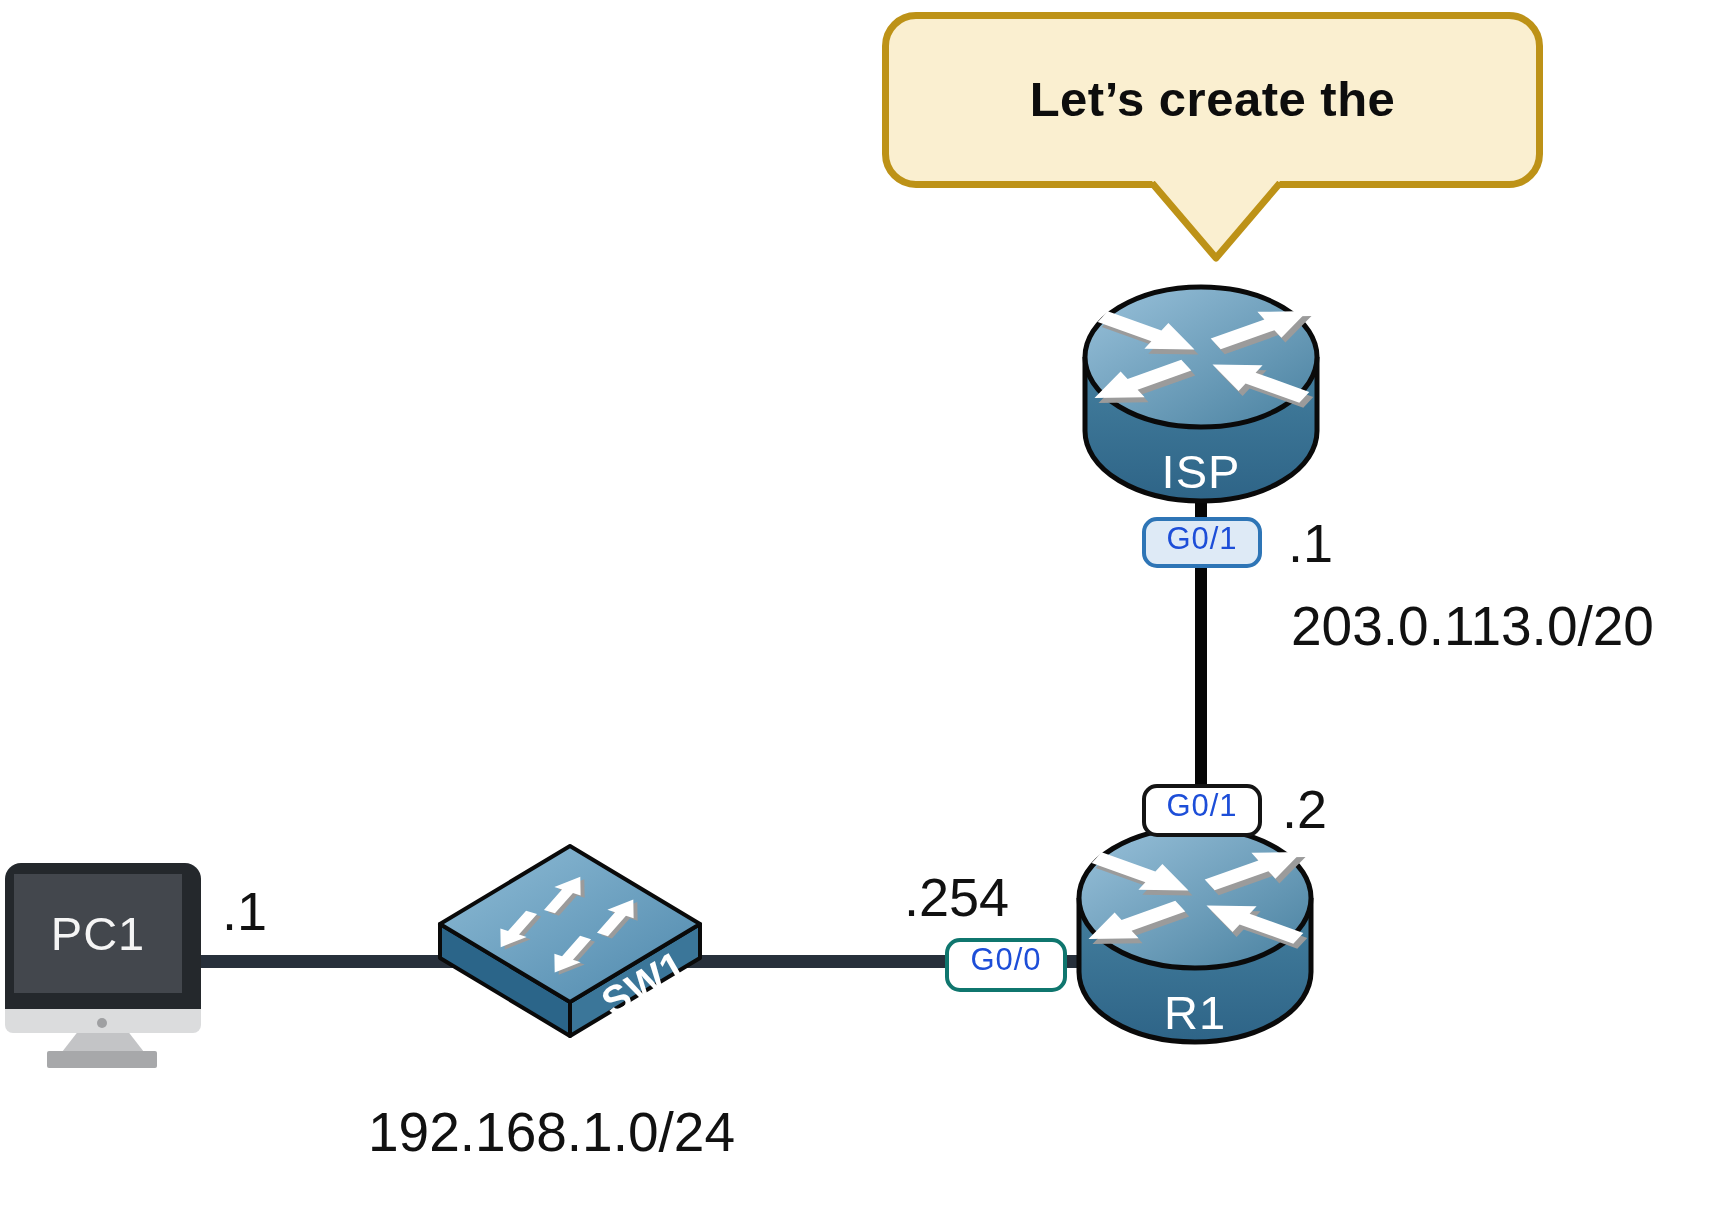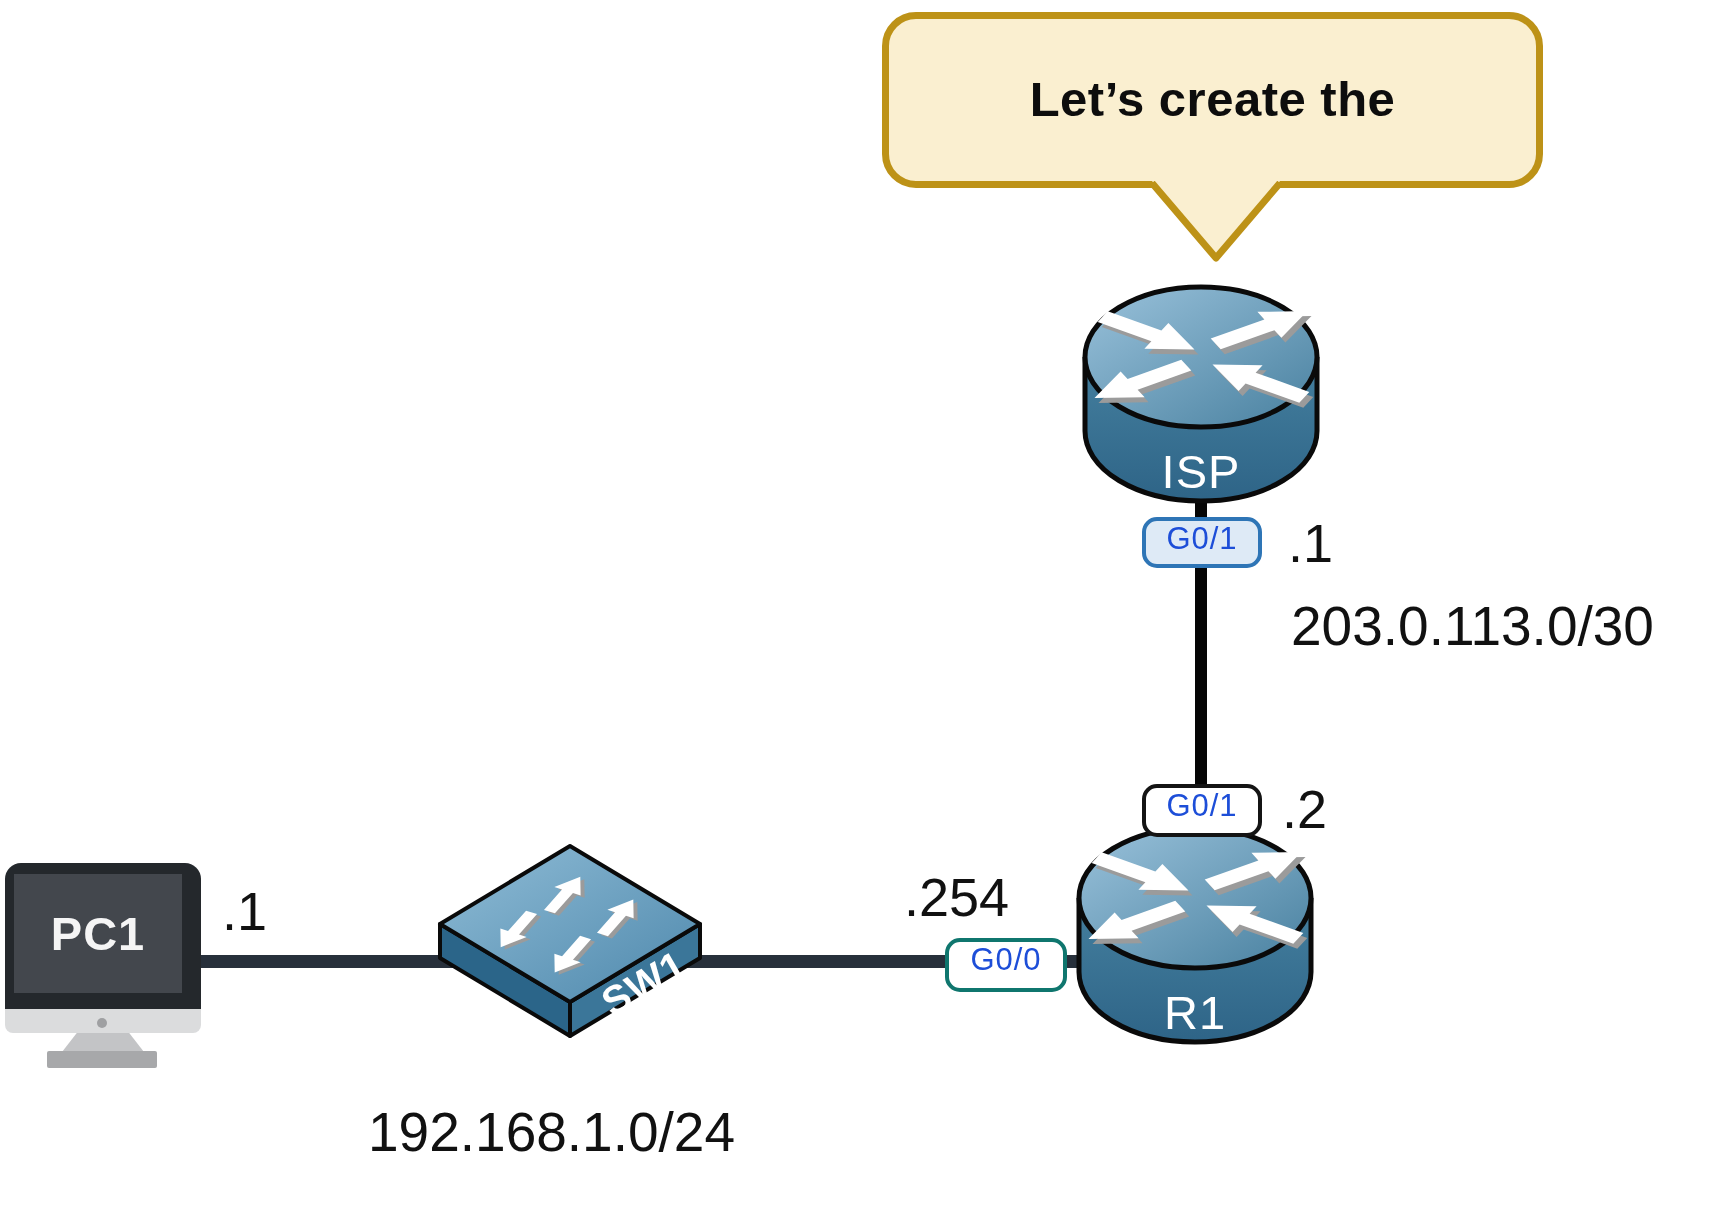--- a/index.html
+++ b/index.html
@@ -45,21 +45,21 @@
   .net{font-size:55px;font-weight:400;z-index:5;}
   .net-wan{left:1291px;top:594px;}
   .net-lan{left:368px;top:1100px;}
 
   
   .pc{left:0;top:860px;width:210px;height:215px;z-index:3;}
   .pc-frame{position:absolute;left:5px;top:3px;width:196px;height:146px;background:#24282C;
             border-radius:16px 16px 0 0;}
   .pc-screen{position:absolute;left:14px;top:14px;width:168px;height:119px;background:#43474D;
              display:flex;align-items:center;justify-content:center;}
-  .pc-name{font-size:47px;font-weight:700;color:#f5f5f5;letter-spacing:1px;text-align:right;}
+  .pc-name{font-size:47px;font-weight:400;color:#f5f5f5;letter-spacing:1px;text-align:right;}
   .pc-chin{position:absolute;left:5px;top:149px;width:196px;height:24px;background:#DBDCDD;
            border-radius:0 0 8px 8px;}
   .pc-dot{position:absolute;left:97px;top:158px;width:10px;height:10px;border-radius:50%;background:#9FA0A2;}
   .pc-neck{position:absolute;left:62px;top:173px;width:82px;height:19px;background:#C3C4C6;
            clip-path:polygon(18% 0,82% 0,100% 100%,0 100%);}
   .pc-base{position:absolute;left:47px;top:191px;width:110px;height:17px;background:#A7A8AA;border-radius:2px;}
 </style>
 </head>
 <body>
 
@@ -180,16 +180,16 @@
   </div>
   <div class="abs pill pill-r1-g00">
     <span>G0/0</span>
   </div>
 
   <div class="abs ip ip-isp">.1</div>
   <div class="abs ip ip-r1-g01">.2</div>
   <div class="abs ip ip-r1-g00">.254</div>
   <div class="abs ip ip-pc">.1</div>
 
-  <div class="abs net net-wan">203.0.113.0/30</div>
+  <div class="abs net net-wan">203.0.113.0/20</div>
   <div class="abs net net-lan">192.168.1.0/24</div>
 
 </div>
 
 </body></html>

